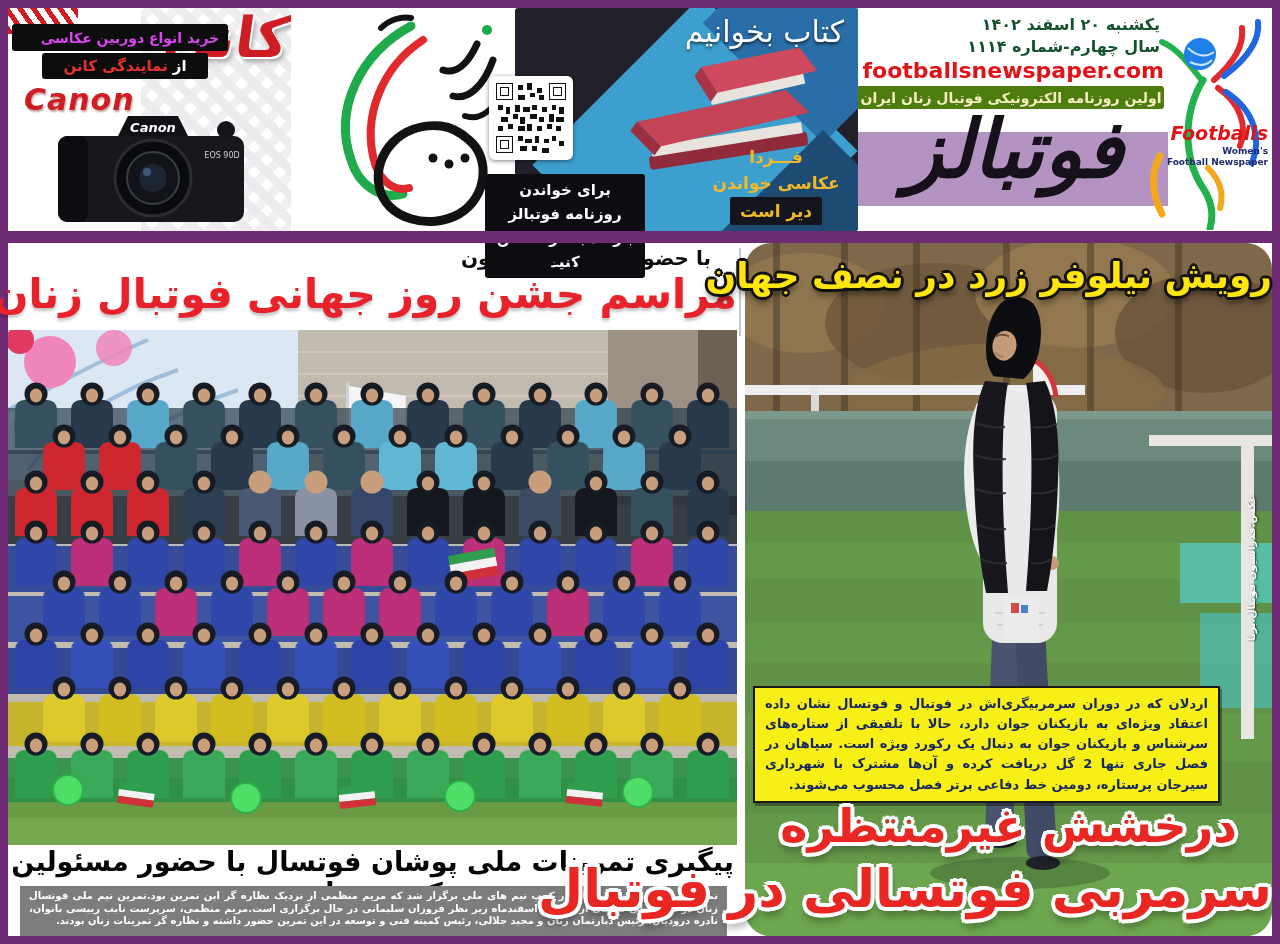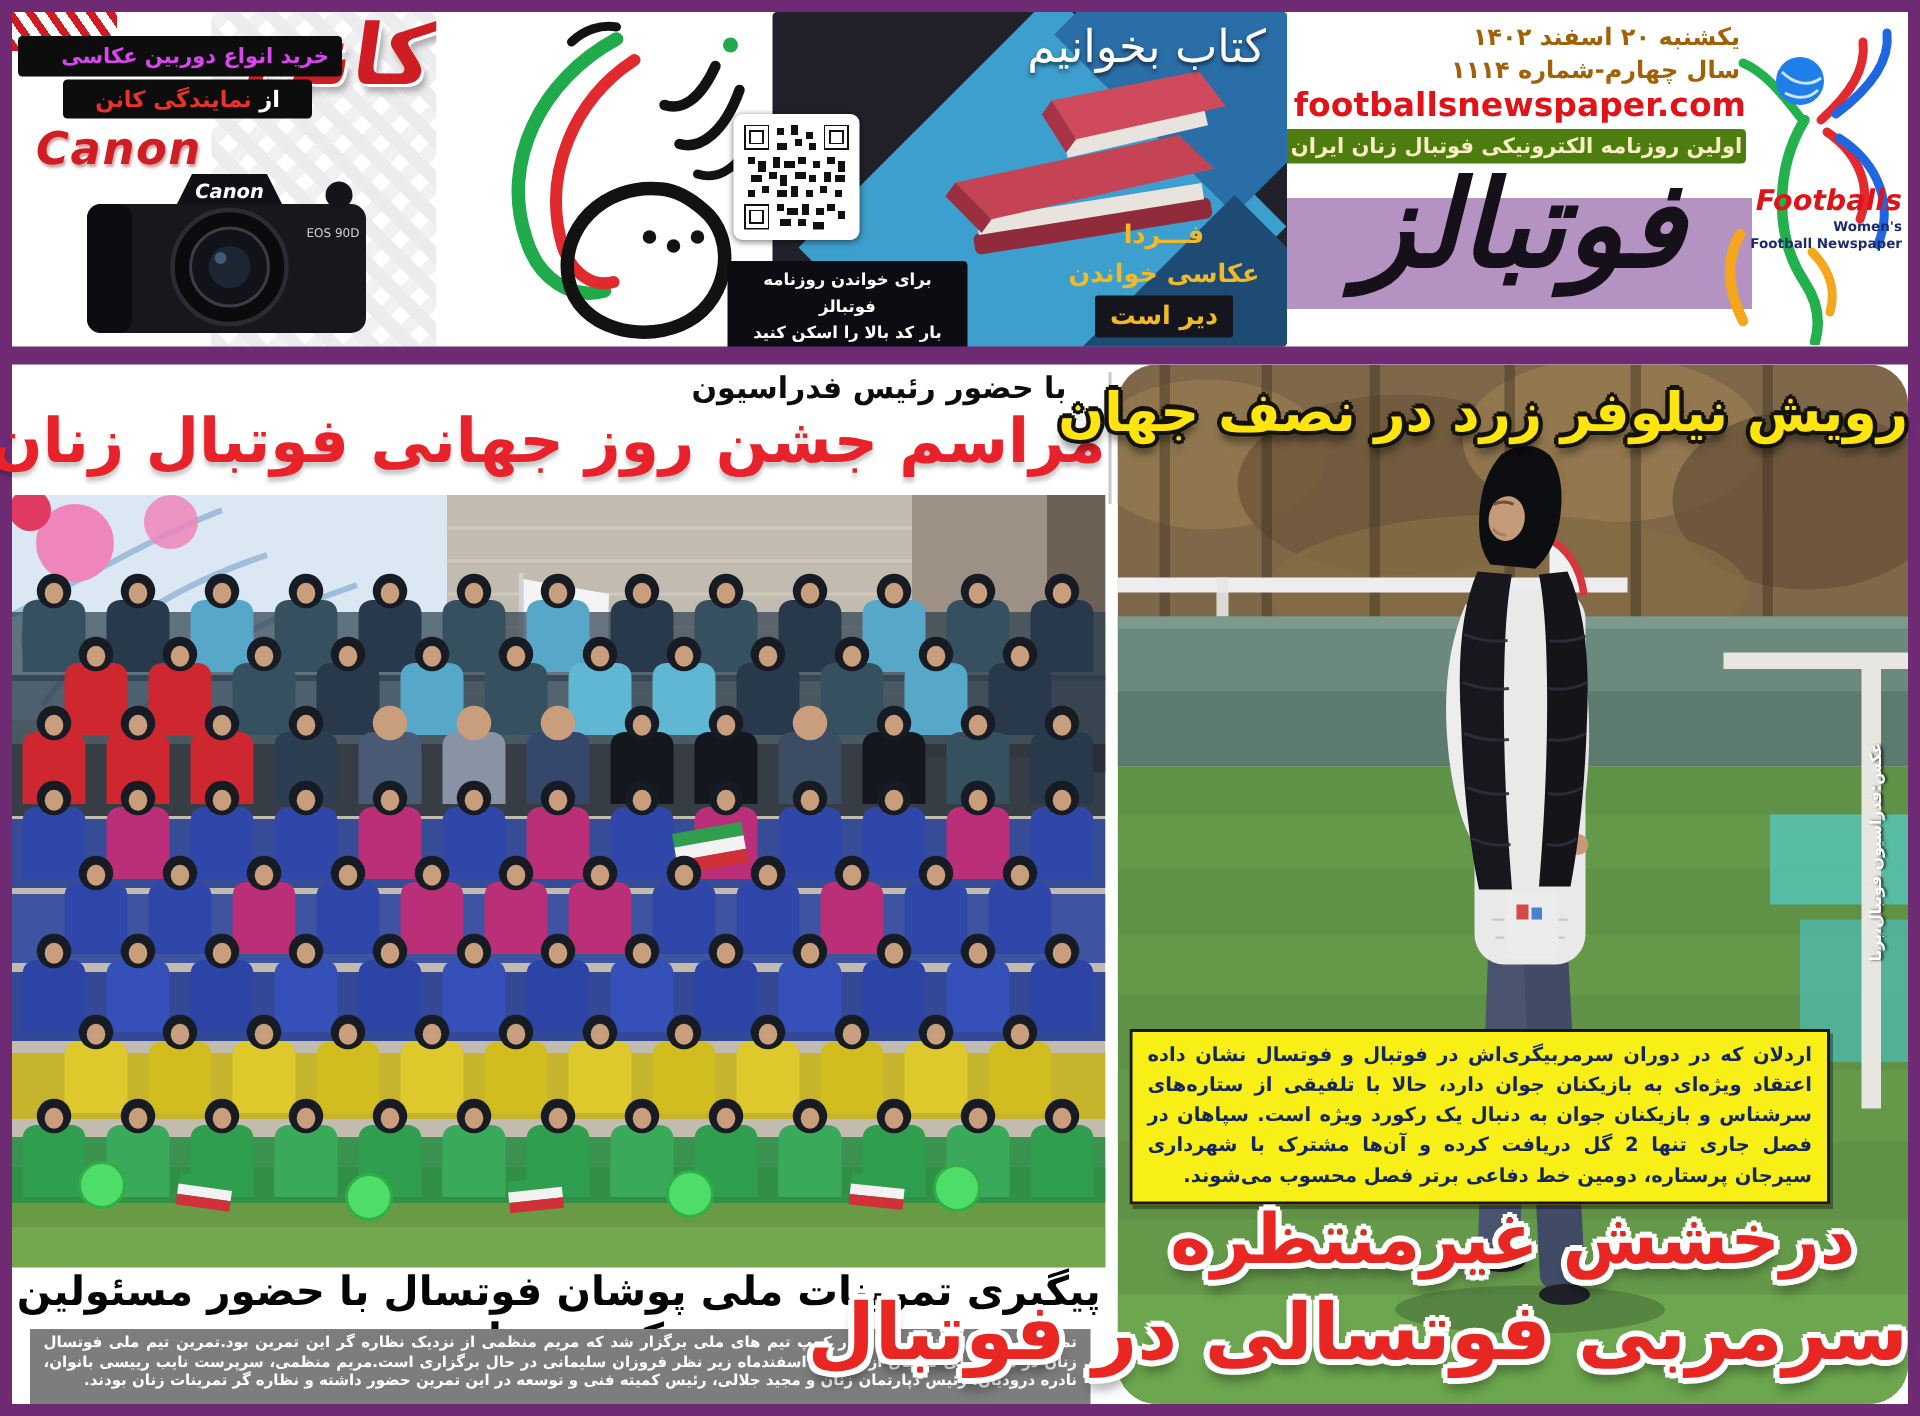--- a/index.html
+++ b/index.html
@@ -35,25 +35,25 @@
   .bk-s2{position:absolute;right:-50px;top:-70px;width:170px;height:170px;background:#2a6ea8;transform:rotate(45deg);}
   .bk-s3{position:absolute;left:52px;bottom:8px;width:48px;height:16px;background:#3fa7d6;transform:skewX(-32deg);}
   .bk-s4{position:absolute;right:-40px;bottom:-80px;width:150px;height:150px;background:#1d4b74;transform:rotate(45deg);}
   .bk-title{position:absolute;top:6px;right:14px;font-size:30px;font-weight:normal;color:#fff;
     text-shadow:0 2px 3px rgba(0,0,0,.6);}
   .bk-slogan{position:absolute;right:12px;bottom:6px;width:140px;text-align:center;color:#f0b929;
     font-weight:bold;font-size:17px;line-height:1.55;}
   .bk-slogan .chip{display:inline-block;background:#15151d;padding:1px 10px;border-radius:2px;}
   .qrwrap{position:absolute;left:-26px;top:68px;width:84px;height:84px;background:#fff;border-radius:6px;
     box-shadow:0 1px 4px rgba(0,0,0,.5);display:flex;align-items:center;justify-content:center;}
-  .qrcap{position:absolute;left:-30px;top:166px;width:150px;background:#0c0c12;color:#fff;font-size:11px;
+  .qrcap{position:absolute;left:-30px;top:166px;width:150px;background:#0c0c12;color:#fff;font-size:15px;
     font-weight:bold;text-align:center;line-height:1.6;padding:4px 5px;border-radius:3px;}
   
   .header{width:414px;background:#fff;}
-  .dates{position:absolute;top:6px;left:6px;right:112px;text-align:right;color:#a16207;
+  .dates{position:absolute;top:6px;left:6px;right:112px;text-align:right;color:#14532d;
     font-size:16px;font-weight:bold;line-height:1.35;}
   .weburl{position:absolute;top:50px;left:0;right:108px;text-align:right;color:#e01418;
     font-size:22px;font-weight:bold;letter-spacing:0;}
   .tagline{position:absolute;top:78px;left:0;width:306px;height:23px;background:#4d7c0f;color:#f7eec2;
     font-size:14px;font-weight:bold;display:flex;align-items:center;justify-content:center;border-radius:0 3px 3px 0;}
   .mastband{position:absolute;top:124px;left:0;width:310px;height:74px;background:#b493c2;}
   .masthead{position:absolute;top:92px;left:0;width:312px;text-align:center;font-size:80px;font-weight:bold;
     color:#15101a;line-height:1.25;font-style:italic;}
   .logo{position:absolute;right:0;top:10px;width:124px;height:212px;}
   

